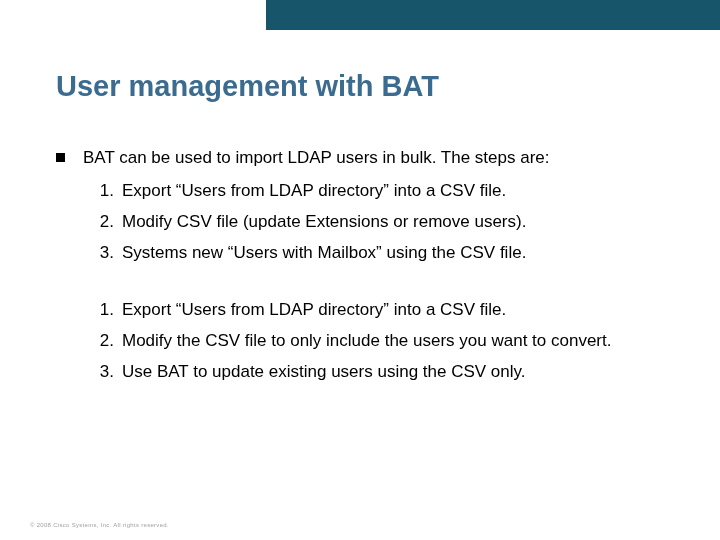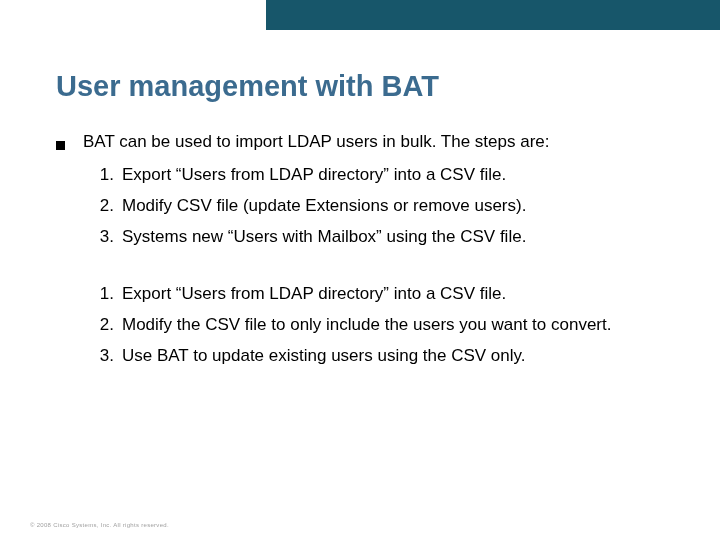--- a/index.html
+++ b/index.html
@@ -23,28 +23,28 @@
   .inner {
     position: absolute;
     top: 70px;
     left: 56px;
     right: 40px;
   }
   .title {
     font-size: 29px;
     color: #3b6b8f;
     font-weight: bold;
-    margin-bottom: 28px;
+    margin-bottom: 44px;
   }
   .block {
     margin-bottom: 34px;
   }
   .lead {
     display: flex;
-    align-items: center;
+    align-items: flex-start;
     font-size: 17px;
     color: #000;
     line-height: 1.35;
     margin-bottom: 10px;
   }
   .bullet {
     width: 9px;
     height: 9px;
     background: #000;
     flex: 0 0 9px;

